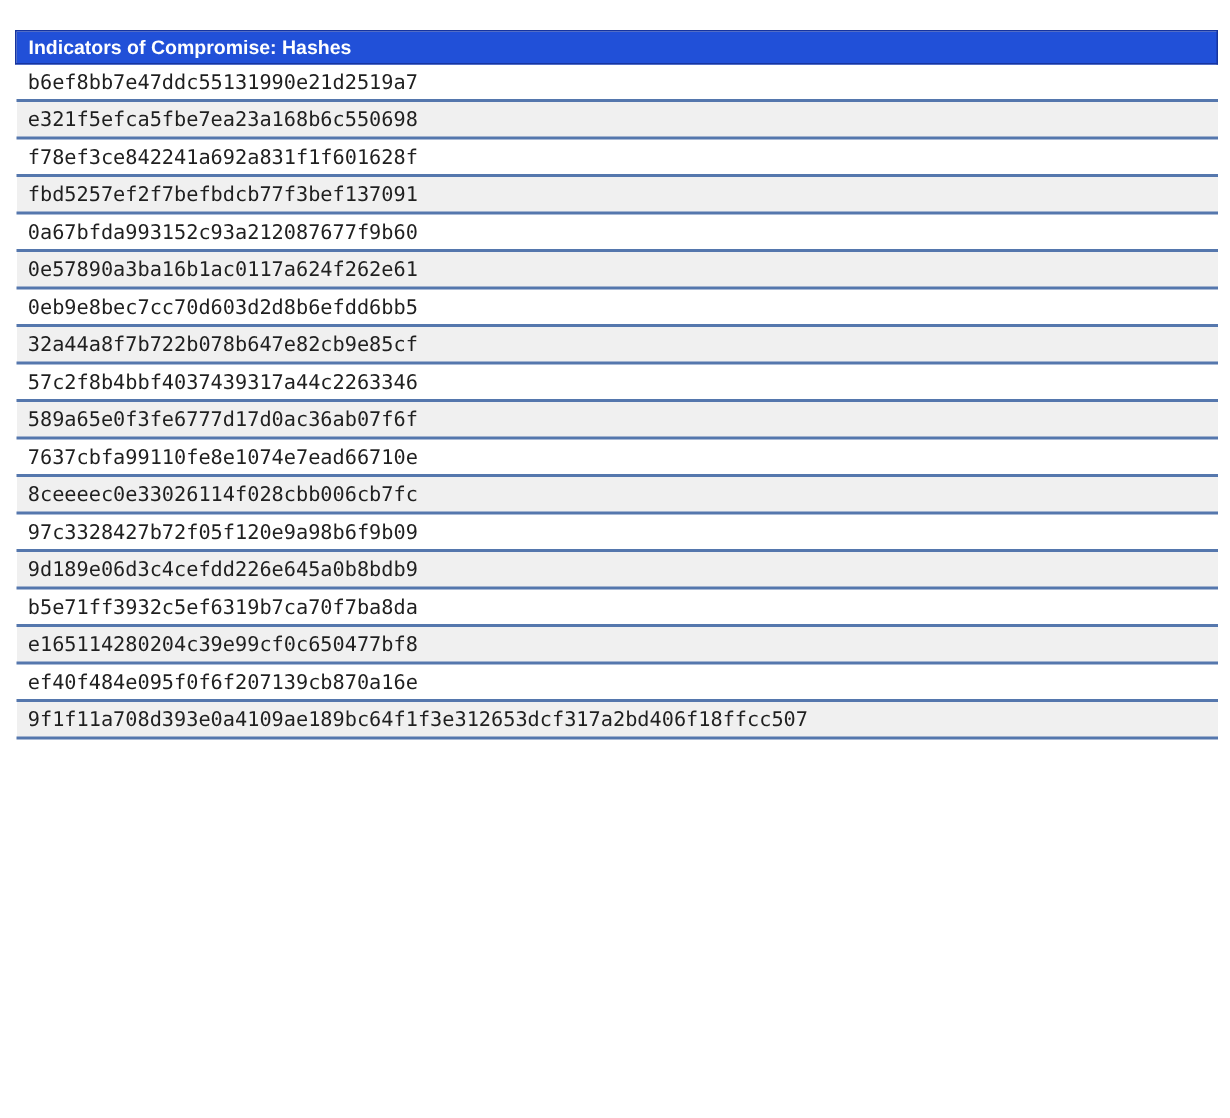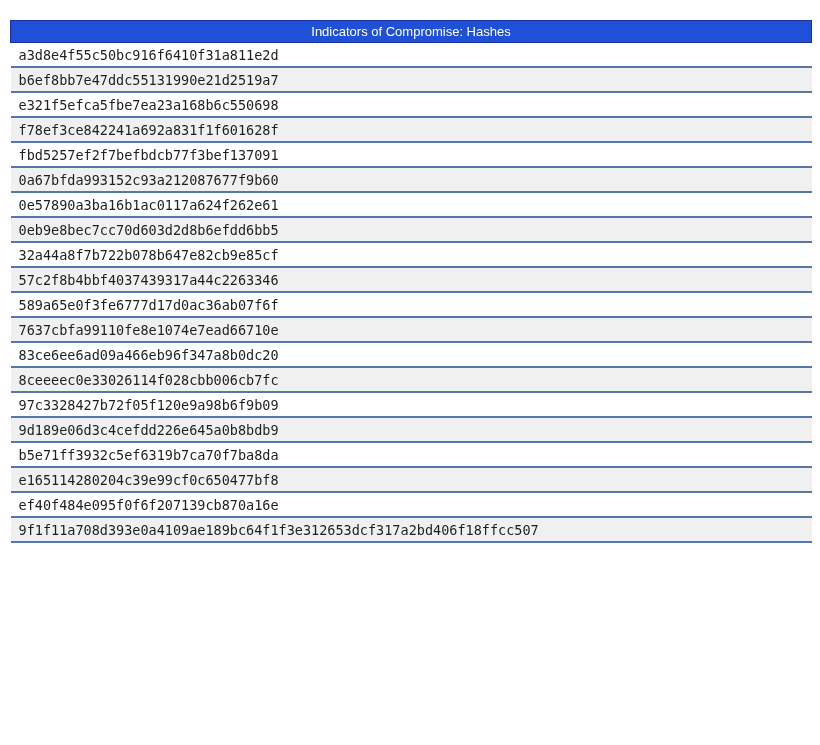--- a/index.html
+++ b/index.html
@@ -30,22 +30,22 @@
     width: 802px;
     border-collapse: collapse;
     table-layout: fixed;
   }
   table.ioc-table th {
     background: var(--header-bg);
     color: var(--header-text);
     border: 1px solid var(--header-border);
     font-family: "Liberation Sans", sans-serif;
     font-size: 13px;
-    font-weight: normal;
-    text-align: center;
+    font-weight: bold;
+    text-align: left;
     padding: 4px 8px 4px 8px;
     height: 13px;
     line-height: 13px;
   }
   table.ioc-table td {
     font-family: "DejaVu Sans Mono", "Liberation Mono", monospace;
     font-size: 13.5px;
     line-height: 16px;
     color: var(--hash-text);
     background: var(--row-bg);
@@ -62,23 +62,20 @@
 <body>
 
 <div class="page-wrap">
   <table class="ioc-table">
     <thead>
       <tr>
         <th>Indicators of Compromise: Hashes</th>
       </tr>
     </thead>
     <tbody>
-        <tr>
-          <td>a3d8e4f55c50bc916f6410f31a811e2d</td>
-        </tr>
         <tr>
           <td>b6ef8bb7e47ddc55131990e21d2519a7</td>
         </tr>
         <tr>
           <td>e321f5efca5fbe7ea23a168b6c550698</td>
         </tr>
         <tr>
           <td>f78ef3ce842241a692a831f1f601628f</td>
         </tr>
         <tr>
@@ -99,23 +96,20 @@
         <tr>
           <td>57c2f8b4bbf4037439317a44c2263346</td>
         </tr>
         <tr>
           <td>589a65e0f3fe6777d17d0ac36ab07f6f</td>
         </tr>
         <tr>
           <td>7637cbfa99110fe8e1074e7ead66710e</td>
         </tr>
         <tr>
-          <td>83ce6ee6ad09a466eb96f347a8b0dc20</td>
-        </tr>
-        <tr>
           <td>8ceeeec0e33026114f028cbb006cb7fc</td>
         </tr>
         <tr>
           <td>97c3328427b72f05f120e9a98b6f9b09</td>
         </tr>
         <tr>
           <td>9d189e06d3c4cefdd226e645a0b8bdb9</td>
         </tr>
         <tr>
           <td>b5e71ff3932c5ef6319b7ca70f7ba8da</td>

